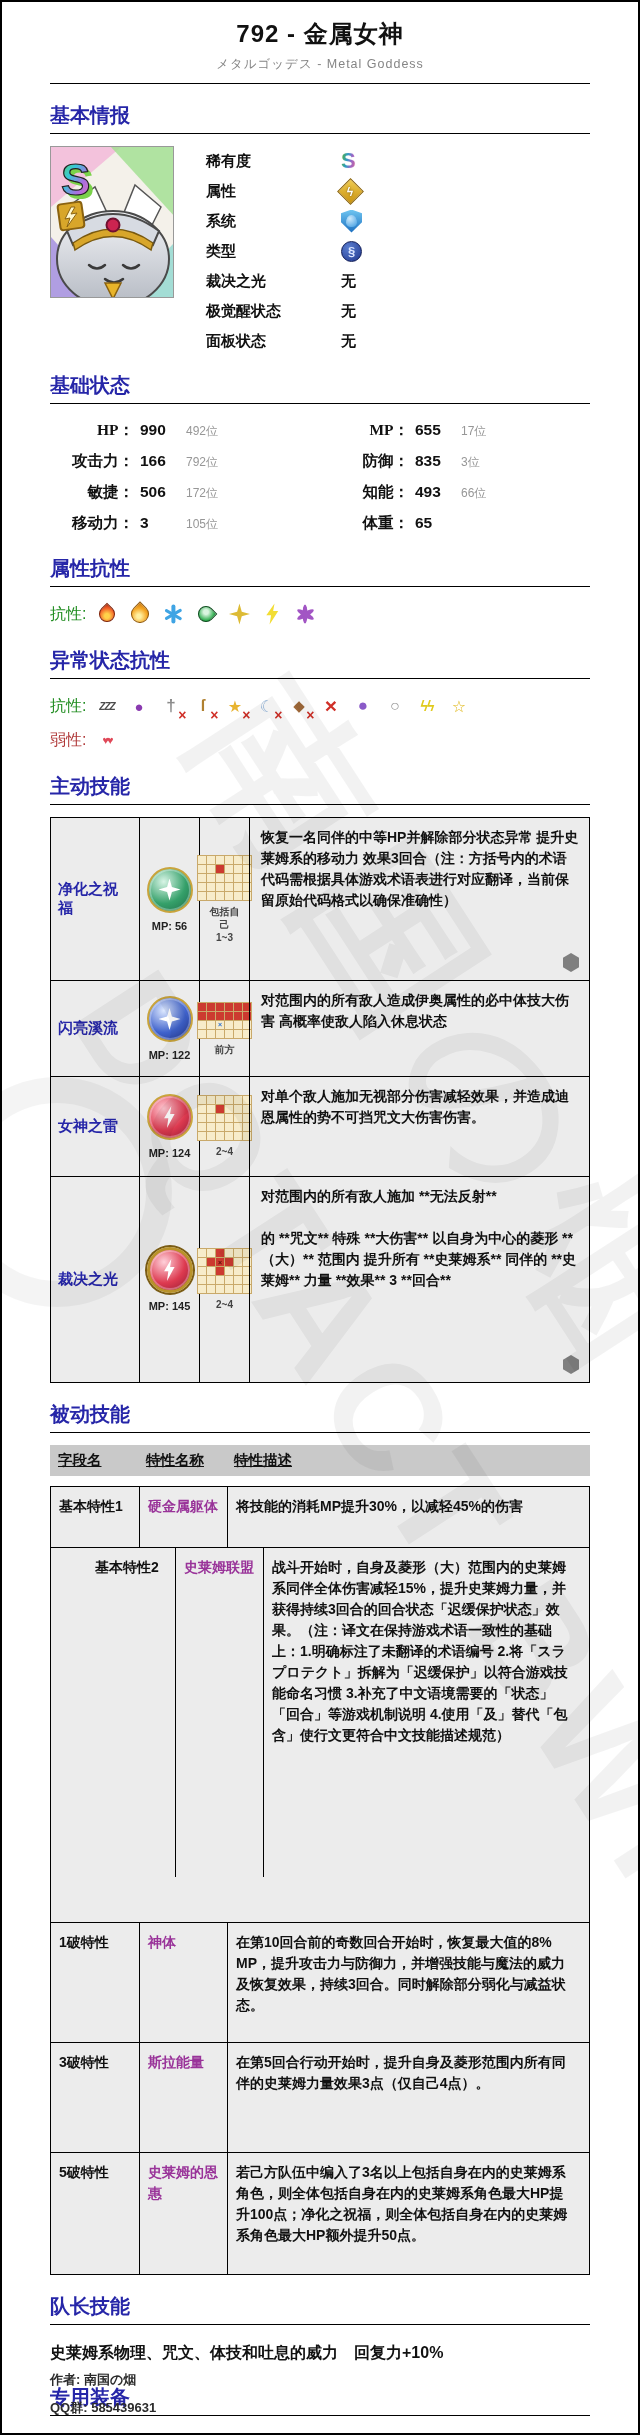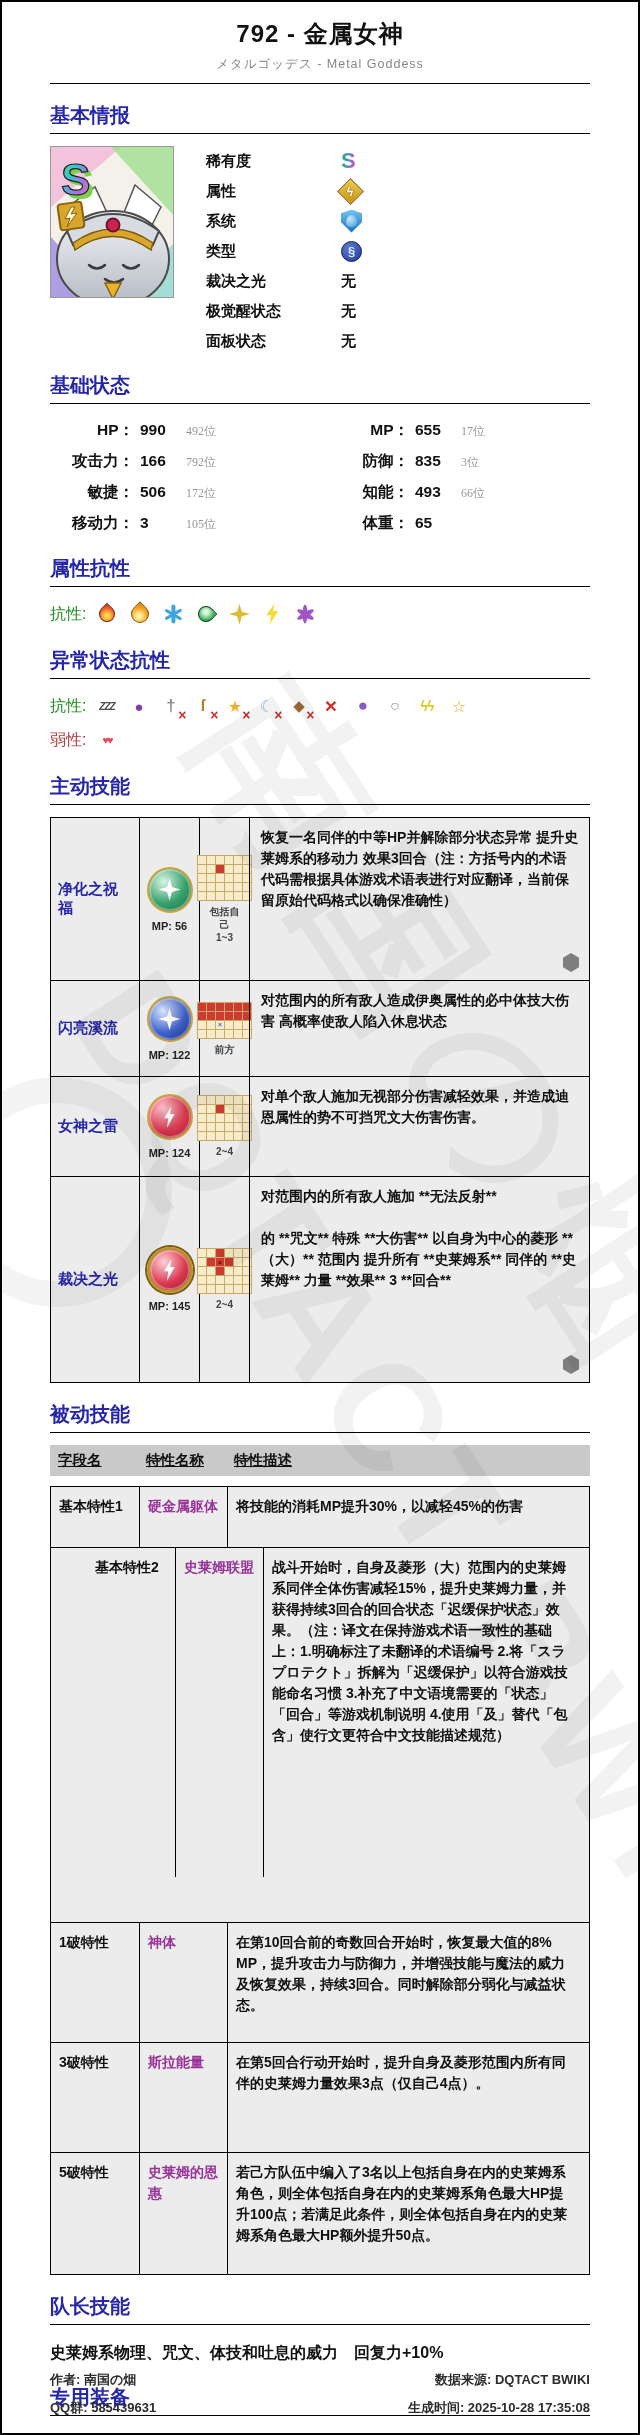--- a/index.html
+++ b/index.html
@@ -34,24 +34,24 @@
   .rarity-s { font-size:22px; font-weight:900; background:linear-gradient(100deg,#63c94a 10%,#35b6e8 40%,#b478e8 65%,#f078b4 90%); -webkit-background-clip:text; background-clip:text; color:transparent; text-shadow:0 0 1px rgba(0,0,0,0.15); }
   .diamond { width:19px; height:19px; transform:rotate(45deg); background:linear-gradient(135deg,#f0cc52,#c8920f); border:1.5px solid #8a6208; display:flex; align-items:center; justify-content:center; }
   .diamond span { transform:rotate(-45deg); color:#fff; font-weight:900; font-size:12px; text-shadow:0 0 2px #6b4a00; }
   .shield { width:21px; height:23px; background:linear-gradient(180deg,#6ec4f0,#1c6fc0); clip-path:polygon(50% 0,100% 16%,100% 55%,50% 100%,0 55%,0 16%); display:flex; align-items:center; justify-content:center; }
   .shield i { width:11px; height:12px; background:radial-gradient(circle at 35% 30%,#cdeafc,#3d9ae0); border-radius:50% 50% 46% 46%/68% 68% 36% 36%; }
   .type-circ { width:21px; height:21px; border-radius:50%; background:radial-gradient(circle at 35% 30%,#5a7ed0,#22388e); border:1.5px solid #101c56; color:#dce6ff; font-size:13px; font-weight:900; display:flex; align-items:center; justify-content:center; }
 
   
   .stats-grid { display:grid; grid-template-columns:1fr 1fr; row-gap:9px; column-gap:10px; padding:4px 0 2px 0; }
   .stat { display:flex; align-items:baseline; height:22px; }
-  .st-label { width:84px; text-align:right; font-size:15.5px; font-weight:700; color:#111; }
+  .st-label { width:84px; text-align:right; font-size:15.5px; font-weight:700; color:#111;font-family:Liberation Serif, serif; }
   .st-label::after { content:"\FF1A"; }
   .st-val { margin-left:6px; width:46px; font-size:15.5px; font-weight:700; color:#111; }
-  .st-rank { font-size:12px; color:#979797;font-family:Liberation Serif, serif; }
+  .st-rank { font-size:12px; color:#979797; }
 
   
   .resist-row { display:flex; align-items:center; gap:9px; min-height:30px; margin:4px 0 2px 0; flex-wrap:wrap; }
   .r-label { font-size:16px; font-weight:400; }
   .r-label.green { color:#1f8c1f; }
   .r-label.red { color:#b03a3a; }
 
   
   .eico { position:relative; width:24px; height:24px; display:inline-flex; align-items:center; justify-content:center; }
   .drop { width:16px; height:16px; border-radius:0 50% 50% 50%; transform:rotate(45deg); }
@@ -554,39 +554,35 @@
         <div class="pcell p-desc">在第10回合前的奇数回合开始时，恢复最大值的8% MP，提升攻击力与防御力，并增强技能与魔法的威力及恢复效果，持续3回合。同时解除部分弱化与减益状态。</div>
       </div>
       <div class="prow pr4">
         <div class="pcell p-field">3破特性</div>
         <div class="pcell p-name">斯拉能量</div>
         <div class="pcell p-desc">在第5回合行动开始时，提升自身及菱形范围内所有同伴的史莱姆力量效果3点（仅自己4点）。</div>
       </div>
       <div class="prow pr5">
         <div class="pcell p-field">5破特性</div>
         <div class="pcell p-name">史莱姆的恩惠</div>
-        <div class="pcell p-desc">若己方队伍中编入了3名以上包括自身在内的史莱姆系角色，则全体包括自身在内的史莱姆系角色最大HP提升100点；若满足此条件，则全体包括自身在内的史莱姆系角色最大HP额外提升50点。</div>
+        <div class="pcell p-desc">若己方队伍中编入了3名以上包括自身在内的史莱姆系角色，则全体包括自身在内的史莱姆系角色最大HP提升100点；净化之祝福，则全体包括自身在内的史莱姆系角色最大HP额外提升50点。</div>
       </div>
     </div>
   </section>
 
   <section class="sec">
     <h2 class="sec-h">队长技能</h2>
     <div class="leader-text">史莱姆系物理、咒文、体技和吐息的威力　回复力+10%</div>
   </section>
 
   <section class="sec">
     <h2 class="sec-h">专用装备</h2>
     <div class="equip-text">专用装备: 无</div>
   </section>
 
   <div class="footer">
     <div class="fcol">
       <span>作者: 南国の烟</span>
       <span>QQ群: 585439631</span>
     </div>
-    <div class="fcol right">
-      <span>数据来源: DQTACT BWIKI</span>
-      <span>生成时间: 2025-10-28 17:35:08</span>
-    </div>
   </div>
 
 </div>
 
 </body></html>

